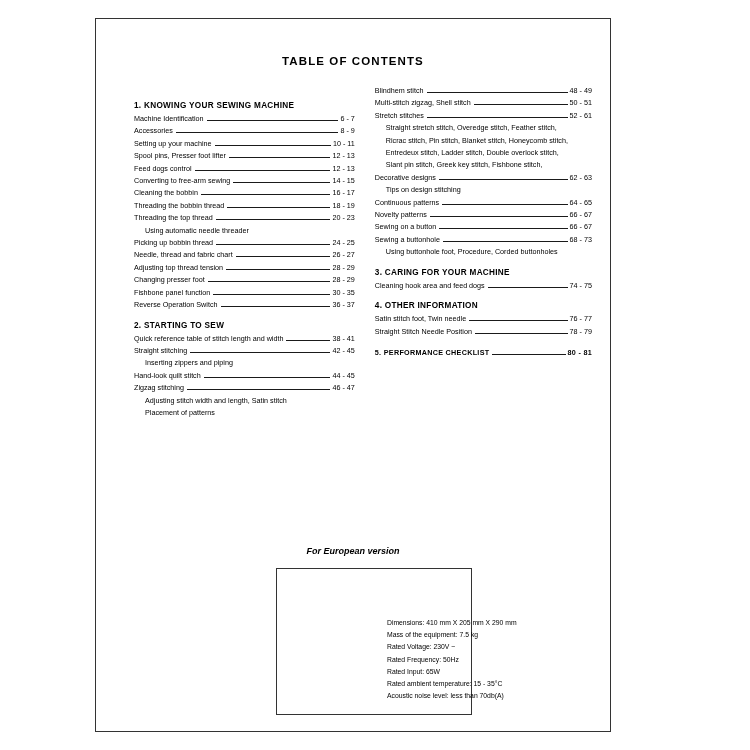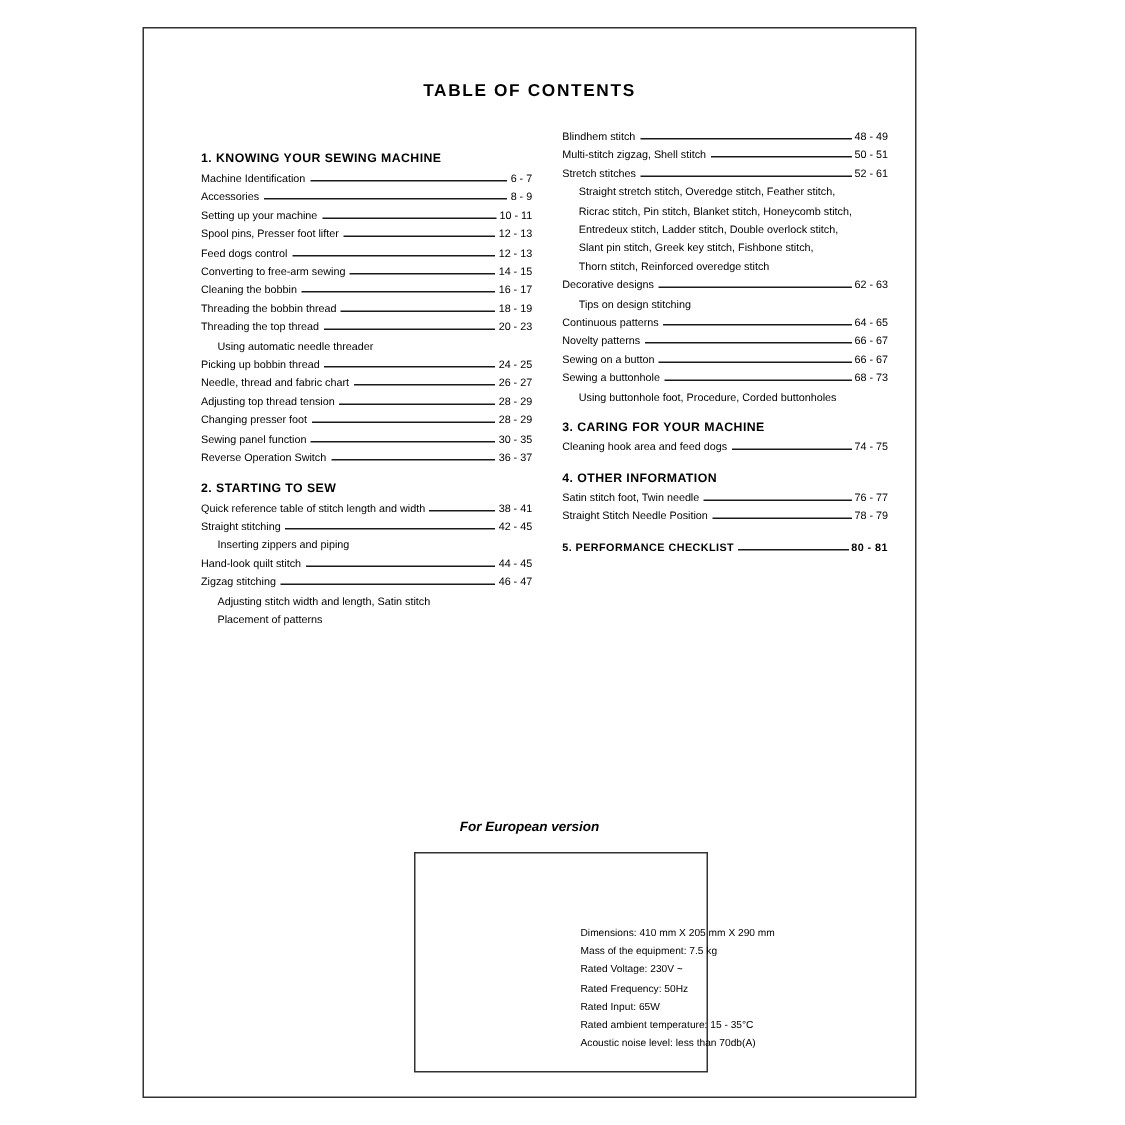--- a/index.html
+++ b/index.html
@@ -180,21 +180,21 @@
           <span class="label">Adjusting top thread tension</span>
           <span class="leader"></span>
           <span class="pages">28 - 29</span>
         </div>
         <div class="entry">
           <span class="label">Changing presser foot</span>
           <span class="leader"></span>
           <span class="pages">28 - 29</span>
         </div>
         <div class="entry">
-          <span class="label">Sewing panel function</span>
+          <span class="label">Fishbone panel function</span>
           <span class="leader"></span>
           <span class="pages">30 - 35</span>
         </div>
         <div class="entry">
           <span class="label">Reverse Operation Switch</span>
           <span class="leader"></span>
           <span class="pages">36 - 37</span>
         </div>
         <div class="section-head">2.  STARTING TO SEW</div>
         <div class="entry">
@@ -234,21 +234,20 @@
         </div>
         <div class="entry">
           <span class="label">Stretch stitches</span>
           <span class="leader"></span>
           <span class="pages">52 - 61</span>
         </div>
         <div class="plain indent1">Straight stretch stitch, Overedge stitch, Feather stitch,</div>
         <div class="plain indent1">Ricrac stitch, Pin stitch, Blanket stitch, Honeycomb stitch,</div>
         <div class="plain indent1">Entredeux stitch, Ladder stitch, Double overlock stitch,</div>
         <div class="plain indent1">Slant pin stitch, Greek key stitch, Fishbone stitch,</div>
-        <div class="plain indent1">Thorn stitch, Reinforced overedge stitch</div>
         <div class="entry">
           <span class="label">Decorative designs</span>
           <span class="leader"></span>
           <span class="pages">62 - 63</span>
         </div>
         <div class="plain indent1">Tips on design stitching</div>
         <div class="entry">
           <span class="label">Continuous patterns</span>
           <span class="leader"></span>
           <span class="pages">64 - 65</span>

